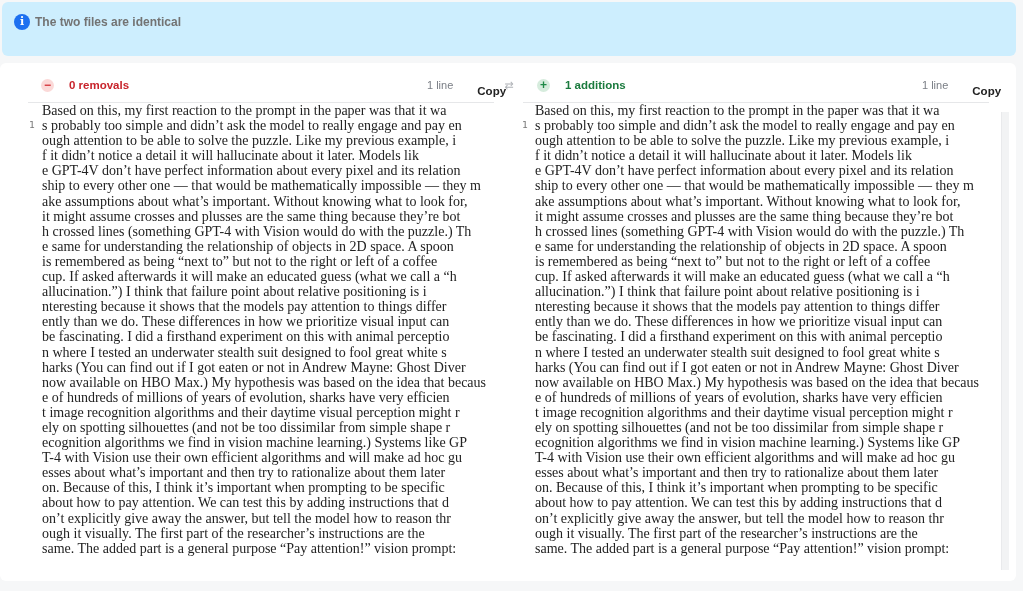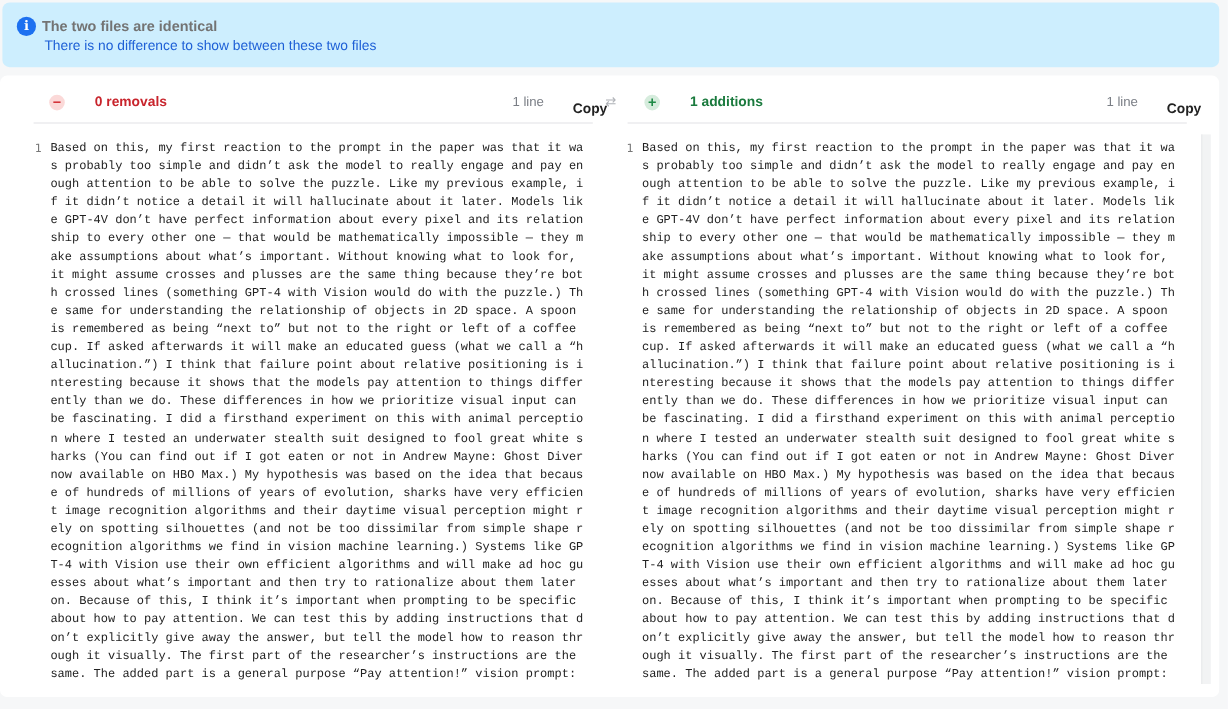--- a/index.html
+++ b/index.html
@@ -30,40 +30,40 @@
 
     .pane-header {
       position: absolute; top: 72px; height: 26px; display: flex; align-items: center;
     }
     .pane-header .badge-icon {
       width: 13px; height: 13px; border-radius: 50%; display: inline-block;
       font-size: 12px; line-height: 13px; text-align: center; font-weight: bold;
     }
     .removals .badge-icon { background: #fbd9d8; color: #d4343a; }
     .additions .badge-icon { background: #d6ecdd; color: #1f8a47; }
-    .pane-header .count { font-size: 11.5px; font-weight: bold; margin-left: 25px; }
+    .pane-header .count { font-size: 11.5px; font-weight: bold; margin-left: 15px; }
     .removals .count { color: #c8242c; }
     .additions .count { color: #1a7a3d; }
 
     .meta {
       position: absolute; top: 72px; height: 26px; display: flex; align-items: center; gap: 24px;
     }
     .meta .lines { font-size: 11px; color: #7a7e85; }
     .meta .copy { font-size: 11.5px; font-weight: bold; color: #222; cursor: pointer; margin-top: 12px; }
 
     .divider { position: absolute; top: 102px; height: 1px; background: #e6e7e9; }
 
     .swap-icon {
       position: absolute; left: 502px; top: 78px; width: 14px; height: 14px;
       color: #b0b3b8; font-size: 11px; line-height: 14px; text-align: center;
     }
 
     .code {
-      position: absolute; top: 117px;
-      font-family: Liberation Mono, monospace; font-size: 10px; line-height: 15.1px; color: #222;
+      position: absolute; top: 103px;
+      font-family: Liberation Serif, serif; font-size: 14px; line-height: 15.1px; color: #222;
       white-space: pre;
     }
     .line-no {
       position: absolute; top: 117px;
       font-family: "DejaVu Sans Mono", monospace; font-size: 9.55px; line-height: 15.1px; color: #777;
     }
 
     .scrollbar {
       position: absolute; left: 1001px; top: 112px; width: 8px; height: 458px;
       background: #f2f3f4; border-left: 1px solid #e9eaec;
@@ -71,21 +71,20 @@
     .bottom-strip {
       position: absolute; left: 0; top: 581px; width: 1023px; height: 10px; background: #f6f7f8;
     }
   </style>
 </head>
 <body>
 
 <div class="banner">
   <span class="info-icon">i</span>
   <span class="title">The two files are identical</span>
-  <span class="subtitle">There is no difference to show between these two files</span>
 </div>
 
 <div class="panel"></div>
 
 <div class="pane-header removals" style="left:41px;">
   <span class="badge-icon">−</span>
   <span class="count">0 removals</span>
 </div>
 <div class="meta" style="left:427px;">
   <span class="lines">1 line</span>

